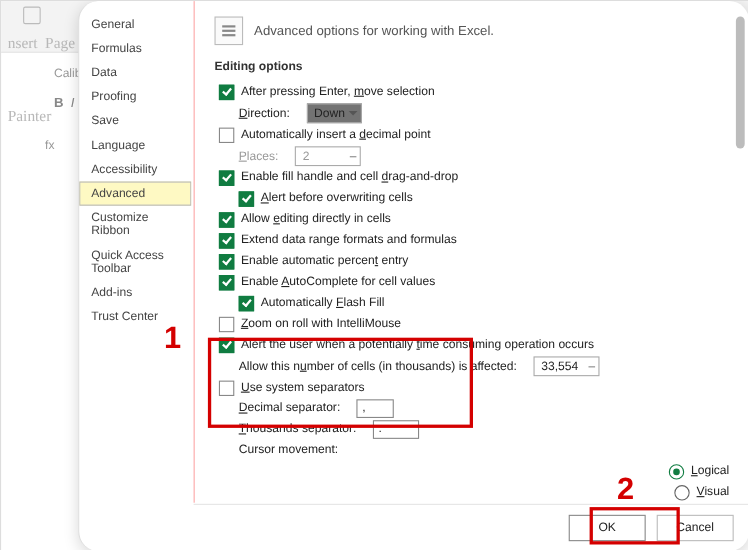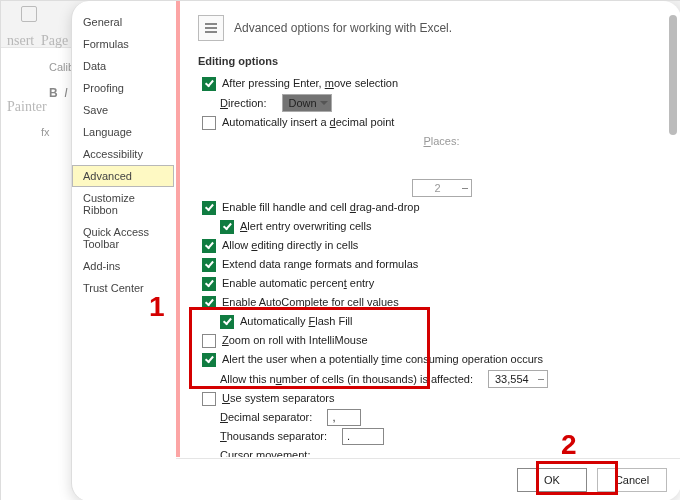--- a/index.html
+++ b/index.html
@@ -11,37 +11,37 @@
   .bg-fx{position:absolute;left:40px;top:125px;color:#999;font-size:11px;}
   .bg-clipfmt{position:absolute;right:8px;top:60px;color:#8a8a8a;font-size:10px;text-align:center;line-height:12px;}
   .bg-font{position:absolute;left:48px;top:60px;color:#999;font-size:11px;}
   .bg-bi{position:absolute;left:48px;top:85px;color:#888;font-size:12px;}
   
   .dialog{position:absolute;left:70px;top:0;right:0;bottom:0;background:#fff;border-left:1px solid #ddd;box-shadow:0 4px 14px rgba(0,0,0,.15);border-radius:18px;}
   .sidebar{position:absolute;left:0;top:10px;width:102px;bottom:10px;overflow:hidden;}
   .nav{padding:0;margin:0;list-style:none;}
   .nav li{padding:4px 8px 4px 10px;color:#444;cursor:default;border:1px solid transparent;}
   .nav li.selected{border:1px solid #b8b8b8;background:#fef9c3;}
-  .content{position:absolute;left:104px;right:0;top:0;bottom:44px;border-left:4px solid #fca5a5;padding:14px 18px 12px 18px;overflow:hidden;}
+  .content{position:absolute;left:104px;right:0;top:0;bottom:44px;border-left:1px solid #fca5a5;padding:14px 18px 12px 18px;overflow:hidden;}
   .heading{display:flex;align-items:center;gap:10px;margin-bottom:14px;}
   .heading .hicon{width:24px;height:24px;border:1px solid #bbb;background:#fafafa;display:flex;align-items:center;justify-content:center;}
   .heading .hicon span{display:block;width:12px;height:2px;background:#888;box-shadow:0 4px 0 #888,0 -4px 0 #888;}
   .heading h2{margin:0;font-size:12px;font-weight:400;color:#555;}
   .section-title{font-weight:700;font-size:11px;margin:6px 0 8px 0;color:#333;}
   .opt{display:flex;align-items:center;gap:6px;margin:2px 0 2px 4px;line-height:17px;}
   .indent1{margin-left:22px;}
   .indent2{margin-left:40px;justify-content:flex-end;}
   .chk{width:12px;height:12px;border:1px solid #888;display:inline-flex;align-items:center;justify-content:center;flex:0 0 auto;}
   .chk.checked{background:#107c41;border-color:#107c41;}
   .chk.checked::after{content:"";width:3px;height:6px;border:solid #fff;border-width:0 2px 2px 0;transform:rotate(40deg) translate(-1px,-1px);}
   .rad{width:12px;height:12px;border:1px solid #666;border-radius:50%;display:inline-flex;align-items:center;justify-content:center;flex:0 0 auto;}
   .rad.sel{border-color:#107c41;}
   .rad.sel::after{content:"";width:6px;height:6px;background:#107c41;border-radius:50%;}
   .ul{text-decoration:underline;}
-  .mut{color:#999;flex-direction:column;}
+  .mut{color:#999;}
   .dd{border:1px solid #aaa;height:16px;display:inline-flex;align-items:center;padding:0 14px 0 6px;position:relative;font-size:11px;background:#737373;}
   .dd::after{content:"";position:absolute;right:3px;top:6px;border:4px solid transparent;border-top-color:#555;}
   .txt{border:1px solid #888;height:15px;padding:0 4px;display:inline-flex;align-items:center;background:#fff;min-width:24px;font-size:11px;}
   .spin{border:1px solid #aaa;height:16px;display:inline-flex;align-items:center;padding:0 14px 0 6px;position:relative;background:#fff;min-width:38px;}
   .spin::after{content:"";position:absolute;right:2px;top:2px;width:8px;height:12px;background:linear-gradient(#888,#888) center/6px 1px no-repeat;}
   .footer{position:absolute;left:104px;right:0;bottom:0;height:42px;border-top:1px solid #e5e5e5;display:flex;align-items:center;justify-content:flex-end;gap:10px;padding-right:14px;}
   .btn{min-width:68px;height:22px;border:1px solid #888;background:#fff;display:inline-flex;align-items:center;justify-content:center;font-size:11px;cursor:default;}
   .scrollbar{position:absolute;right:4px;top:14px;width:8px;height:400px;}
   .scrollbar .track{position:absolute;inset:0;background:transparent;}
   .scrollbar .thumb{position:absolute;left:0;right:0;top:0;height:120px;background:#bcbcbc;border-radius:4px;}
@@ -108,21 +108,21 @@
       <div class="opt indent1 mut">
         <span><span class="ul">P</span>laces:</span>
         &nbsp;<span class="spin mut">2</span>
       </div>
       <div class="opt">
         <span class="chk checked"></span>
         <span><span>Enable fill handle and cell </span><span class="ul">d</span><span>rag-and-drop</span></span>
       </div>
       <div class="opt indent1">
         <span class="chk checked"></span>
-        <span><span class="ul">A</span><span>lert entry overwriting cells</span></span>
+        <span><span class="ul">A</span><span>lert before overwriting cells</span></span>
       </div>
       <div class="opt">
         <span class="chk checked"></span>
         <span><span>Allow </span><span class="ul">e</span><span>diting directly in cells</span></span>
       </div>
       <div class="opt">
         <span class="chk checked"></span>
         <span>Extend data range formats and formulas</span>
       </div>
       <div class="opt">

